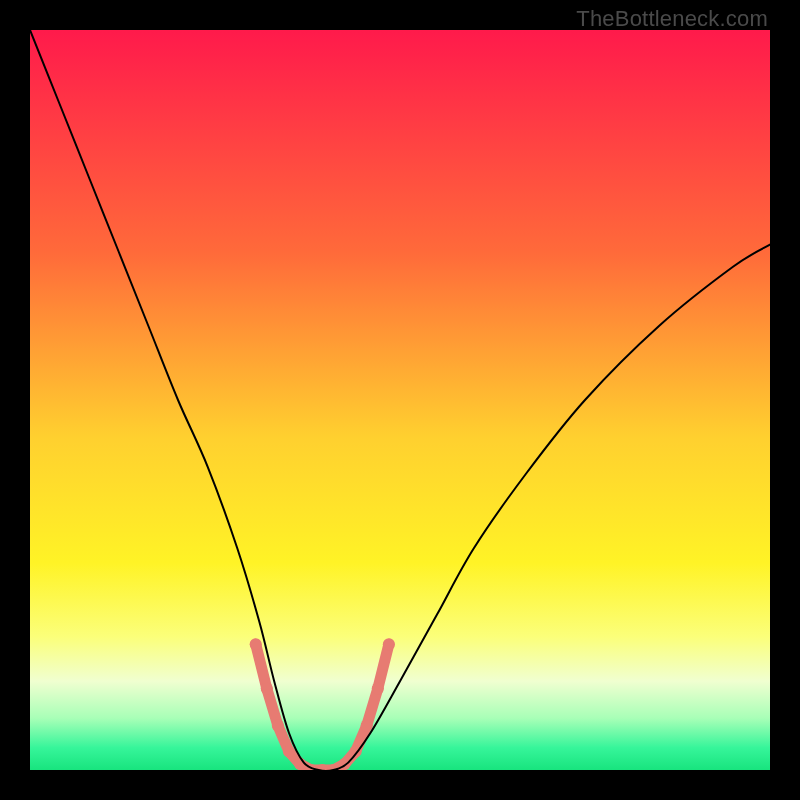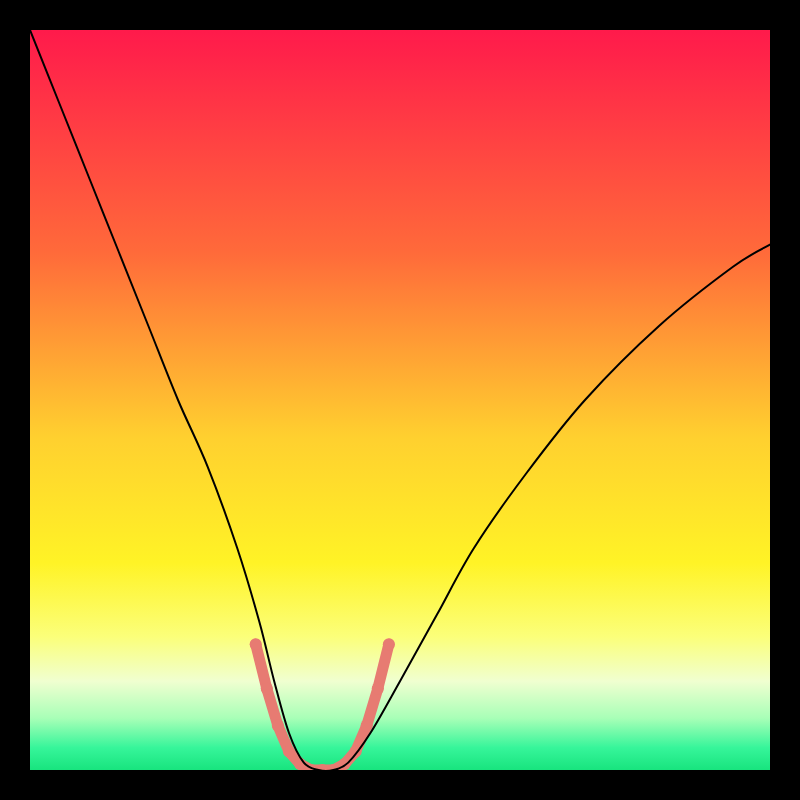--- a/index.html
+++ b/index.html
@@ -44,20 +44,21 @@
     position: absolute;
     inset: 0;
     width: 100%;
     height: 100%;
   }
 </style>
 </head>
 <body>
 
 <div class="frame">
+  <div class="watermark">TheBottleneck.com</div>
   <div class="plot-area">
     <svg class="gradient" viewBox="0 0 740 740" preserveAspectRatio="none">
       <defs>
         <linearGradient id="bg-grad" x1="0" y1="0" x2="0" y2="1">
             <stop offset="0%" stop-color="#ff1a4b"></stop>
             <stop offset="30%" stop-color="#ff6a3a"></stop>
             <stop offset="55.00000000000001%" stop-color="#ffd02f"></stop>
             <stop offset="72%" stop-color="#fff326"></stop>
             <stop offset="82%" stop-color="#fbff7a"></stop>
             <stop offset="88%" stop-color="#f0ffd0"></stop>

